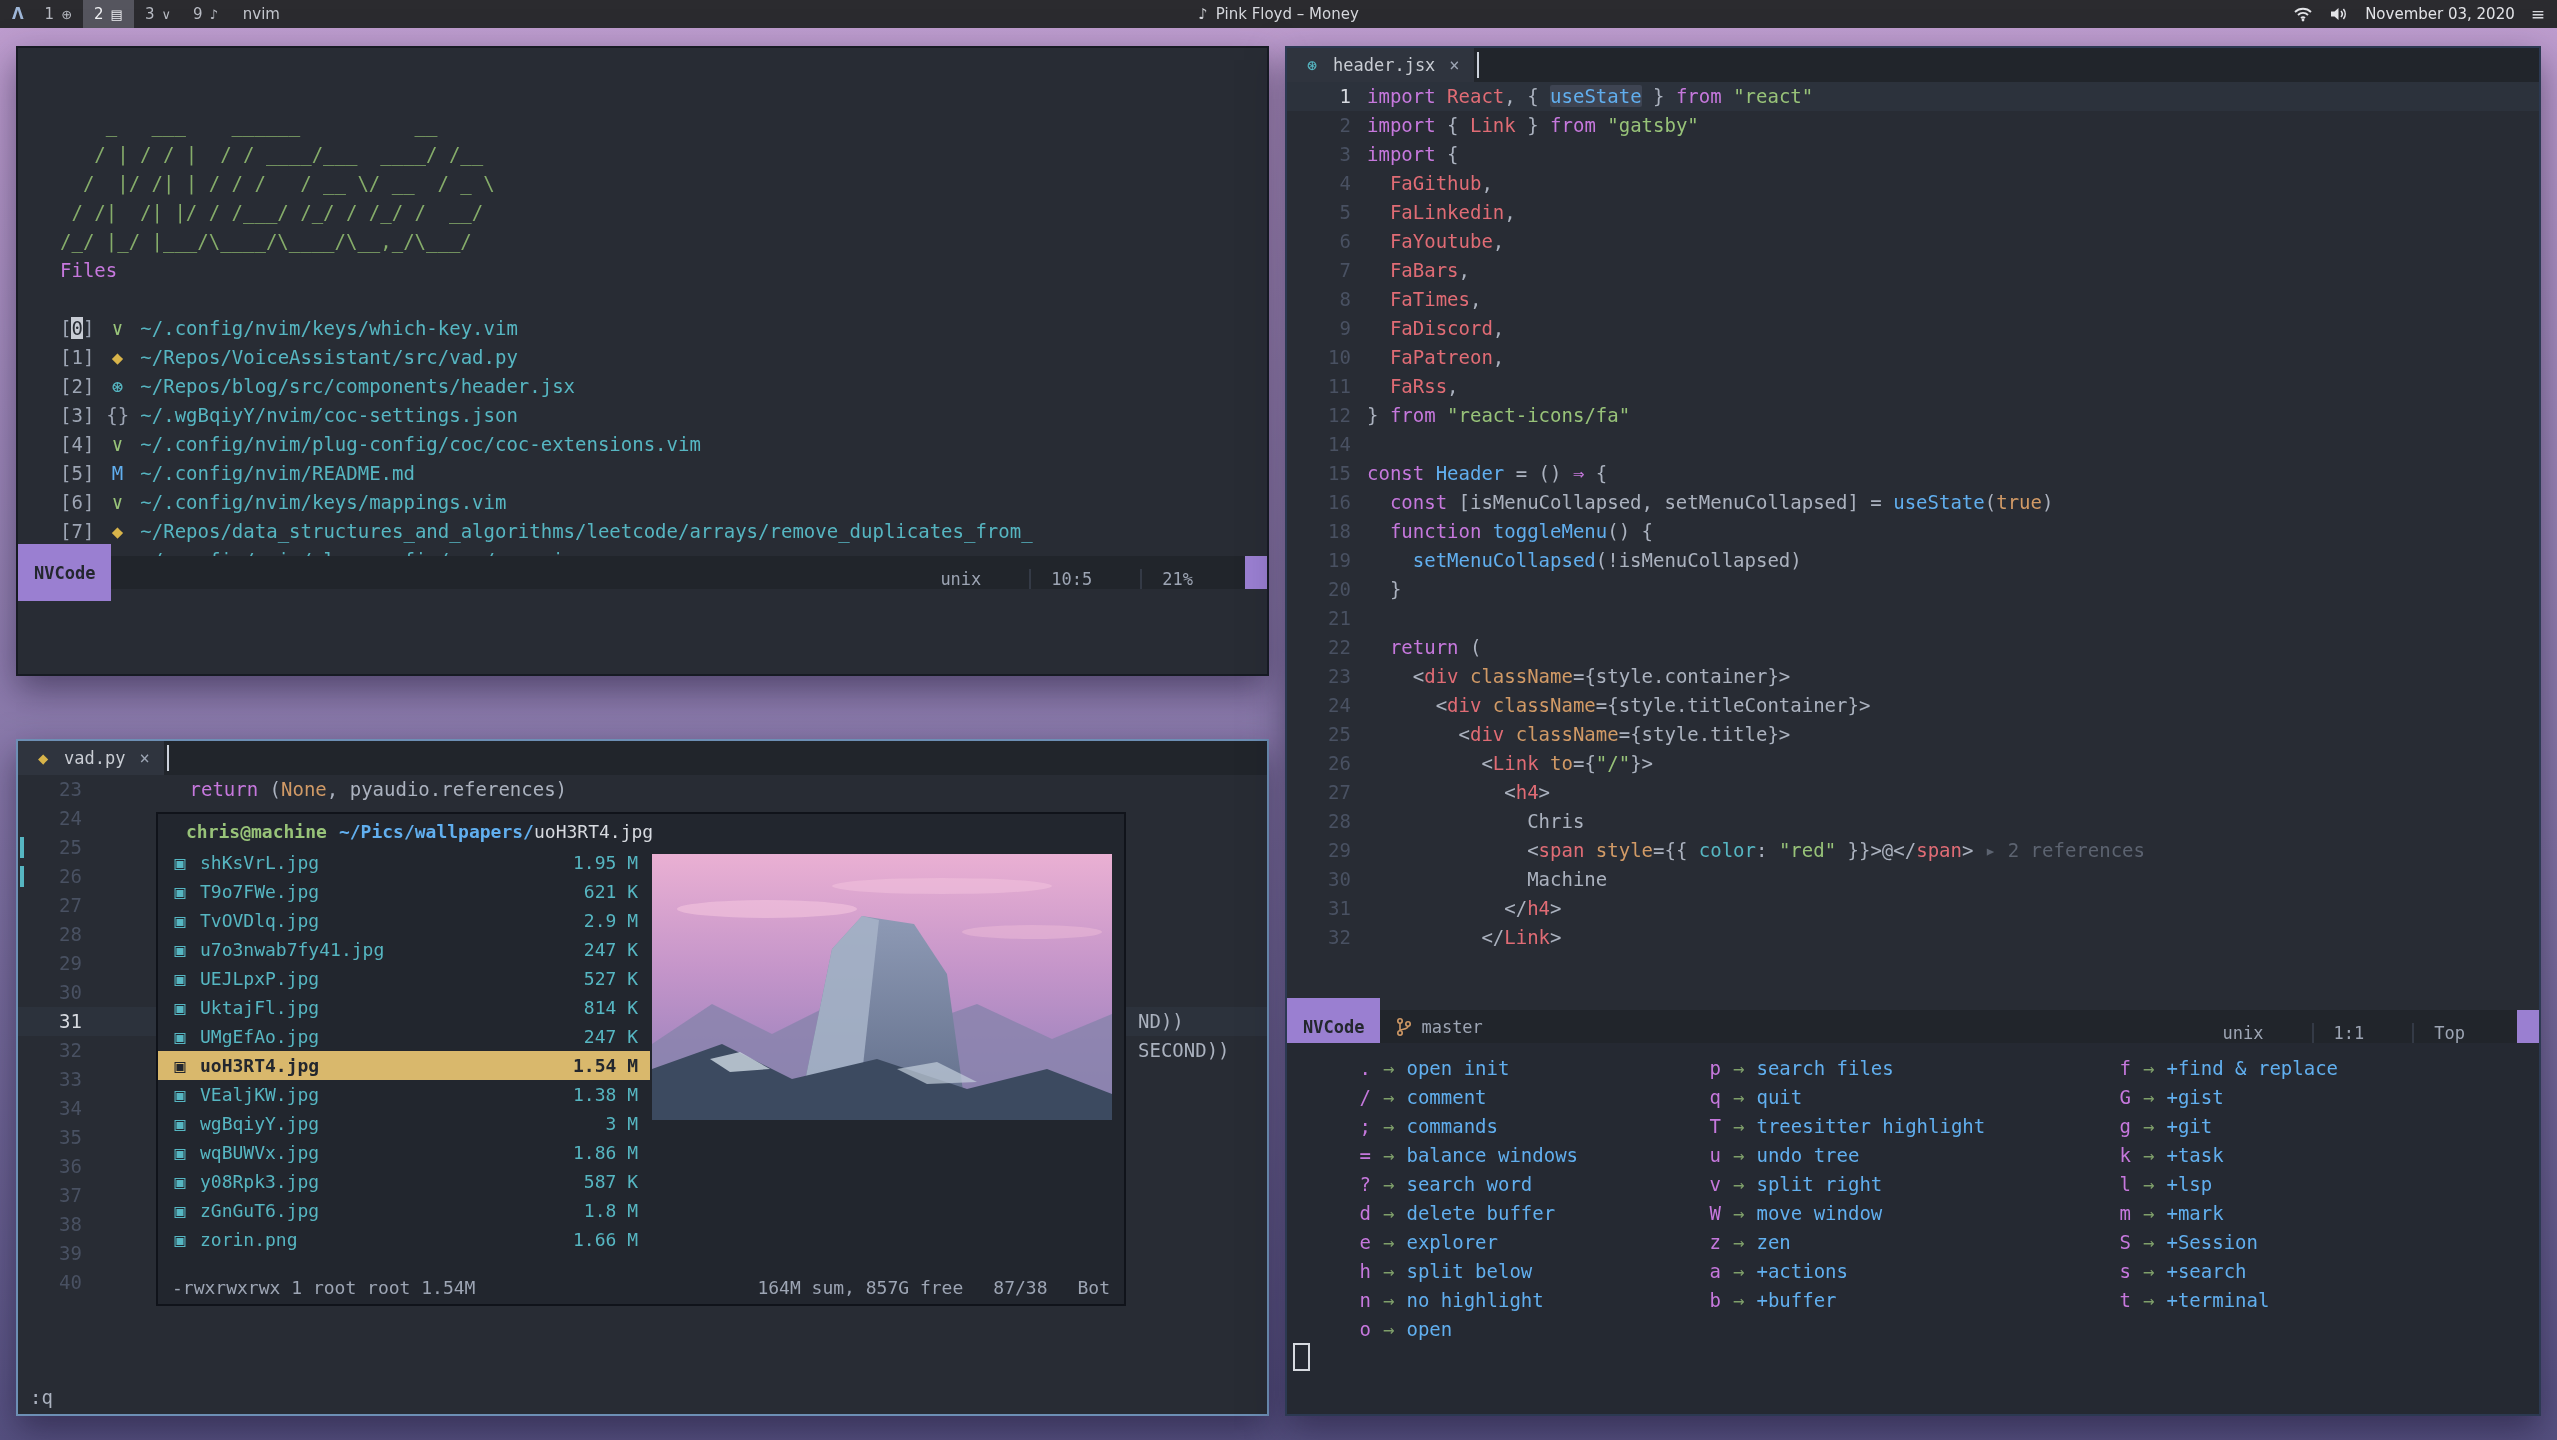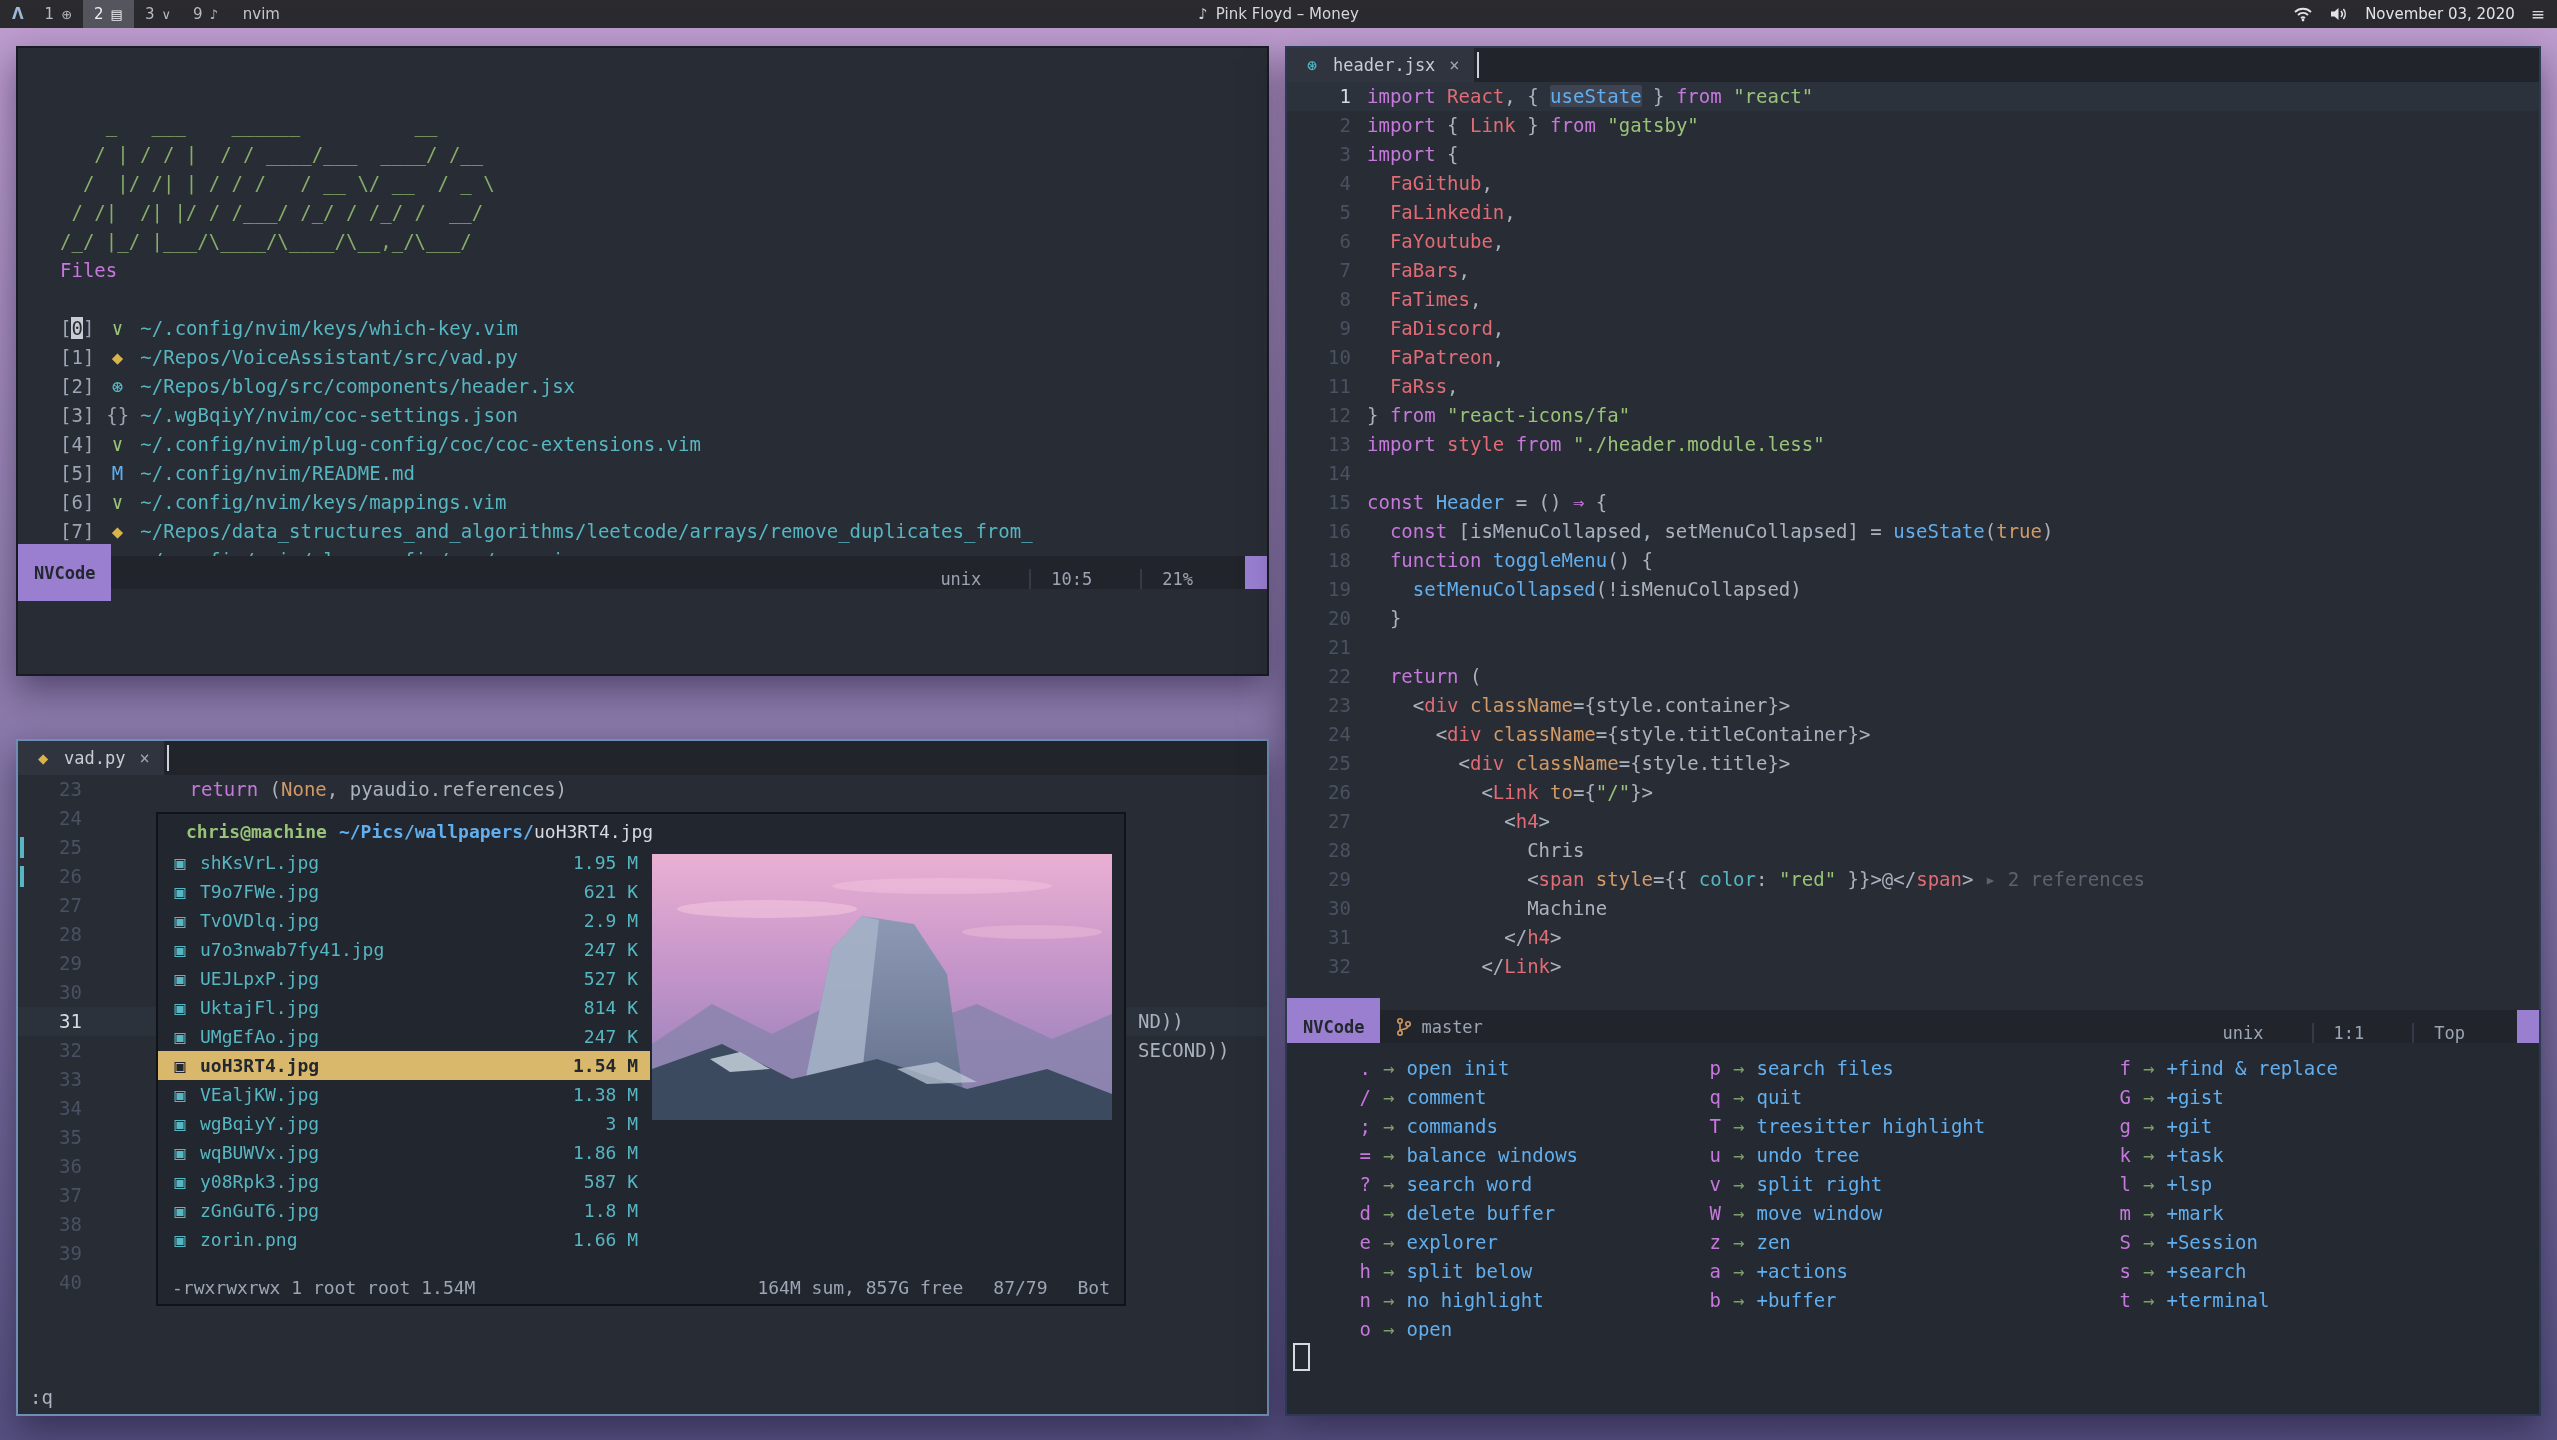--- a/index.html
+++ b/index.html
@@ -270,21 +270,21 @@
             <path d="M0 266 L0 215 L70 190 L140 225 L225 205 L315 235 L395 215 L460 240 L460 266 Z" fill="#3c4a60"></path>
             <path d="M58 205 L88 198 L118 215 L78 218 Z" fill="#cdd8e2" opacity="0.8"></path>
             <path d="M245 215 L285 208 L325 228 L275 230 Z" fill="#c3cfdb" opacity="0.7"></path>
           </svg>
         </div>
       </div>
       <div class="float-foot">
         <span>-rwxrwxrwx 1 root root 1.54M</span>
         <span class="ff-right">
           <span>164M sum, 857G free</span>
-          <span>87/79</span>
+          <span>87/38</span>
           <span>Bot</span>
         </span>
       </div>
     </div>
 
     <div class="cmdline">:q</div>
   </div>
 
   <div class="win" id="win-code">
     <div class="tabline">
@@ -301,21 +301,20 @@
         <div class="row"><span class="gut">3</span><span class="code"><span class="tok-p">import</span><span class="tok-w"> {</span></span></div>
         <div class="row"><span class="gut">4</span><span class="code"><span class="tok-w">  </span><span class="tok-r">FaGithub</span><span class="tok-w">,</span></span></div>
         <div class="row"><span class="gut">5</span><span class="code"><span class="tok-w">  </span><span class="tok-r">FaLinkedin</span><span class="tok-w">,</span></span></div>
         <div class="row"><span class="gut">6</span><span class="code"><span class="tok-w">  </span><span class="tok-r">FaYoutube</span><span class="tok-w">,</span></span></div>
         <div class="row"><span class="gut">7</span><span class="code"><span class="tok-w">  </span><span class="tok-r">FaBars</span><span class="tok-w">,</span></span></div>
         <div class="row"><span class="gut">8</span><span class="code"><span class="tok-w">  </span><span class="tok-r">FaTimes</span><span class="tok-w">,</span></span></div>
         <div class="row"><span class="gut">9</span><span class="code"><span class="tok-w">  </span><span class="tok-r">FaDiscord</span><span class="tok-w">,</span></span></div>
         <div class="row"><span class="gut">10</span><span class="code"><span class="tok-w">  </span><span class="tok-r">FaPatreon</span><span class="tok-w">,</span></span></div>
         <div class="row"><span class="gut">11</span><span class="code"><span class="tok-w">  </span><span class="tok-r">FaRss</span><span class="tok-w">,</span></span></div>
         <div class="row"><span class="gut">12</span><span class="code"><span class="tok-w">} </span><span class="tok-p">from</span><span class="tok-w"> </span><span class="tok-g">"react-icons/fa"</span></span></div>
-        <div class="row"><span class="gut">13</span><span class="code"><span class="tok-p">import</span><span class="tok-w"> </span><span class="tok-r">style</span><span class="tok-w"> </span><span class="tok-p">from</span><span class="tok-w"> </span><span class="tok-g">"./header.module.less"</span></span></div>
         <div class="row"><span class="gut">14</span><span class="code"></span></div>
         <div class="row"><span class="gut">15</span><span class="code"><span class="tok-p">const</span><span class="tok-w"> </span><span class="tok-b">Header</span><span class="tok-w"> = () </span><span class="tok-p">⇒</span><span class="tok-w"> {</span></span></div>
         <div class="row"><span class="gut">16</span><span class="code"><span class="tok-w">  </span><span class="tok-p">const</span><span class="tok-w"> [isMenuCollapsed, setMenuCollapsed] = </span><span class="tok-b">useState</span><span class="tok-w">(</span><span class="tok-o">true</span><span class="tok-w">)</span></span></div>
         <div class="row"><span class="gut">18</span><span class="code"><span class="tok-w">  </span><span class="tok-p">function</span><span class="tok-w"> </span><span class="tok-b">toggleMenu</span><span class="tok-w">() {</span></span></div>
         <div class="row"><span class="gut">19</span><span class="code"><span class="tok-w">    </span><span class="tok-b">setMenuCollapsed</span><span class="tok-w">(!isMenuCollapsed)</span></span></div>
         <div class="row"><span class="gut">20</span><span class="code"><span class="tok-w">  }</span></span></div>
         <div class="row"><span class="gut">21</span><span class="code"></span></div>
         <div class="row"><span class="gut">22</span><span class="code"><span class="tok-w">  </span><span class="tok-p">return</span><span class="tok-w"> (</span></span></div>
         <div class="row"><span class="gut">23</span><span class="code"><span class="tok-w">    &lt;</span><span class="tok-r">div</span><span class="tok-w"> </span><span class="tok-o">className</span><span class="tok-w">={style.container}&gt;</span></span></div>
         <div class="row"><span class="gut">24</span><span class="code"><span class="tok-w">      &lt;</span><span class="tok-r">div</span><span class="tok-w"> </span><span class="tok-o">className</span><span class="tok-w">={style.titleContainer}&gt;</span></span></div>

